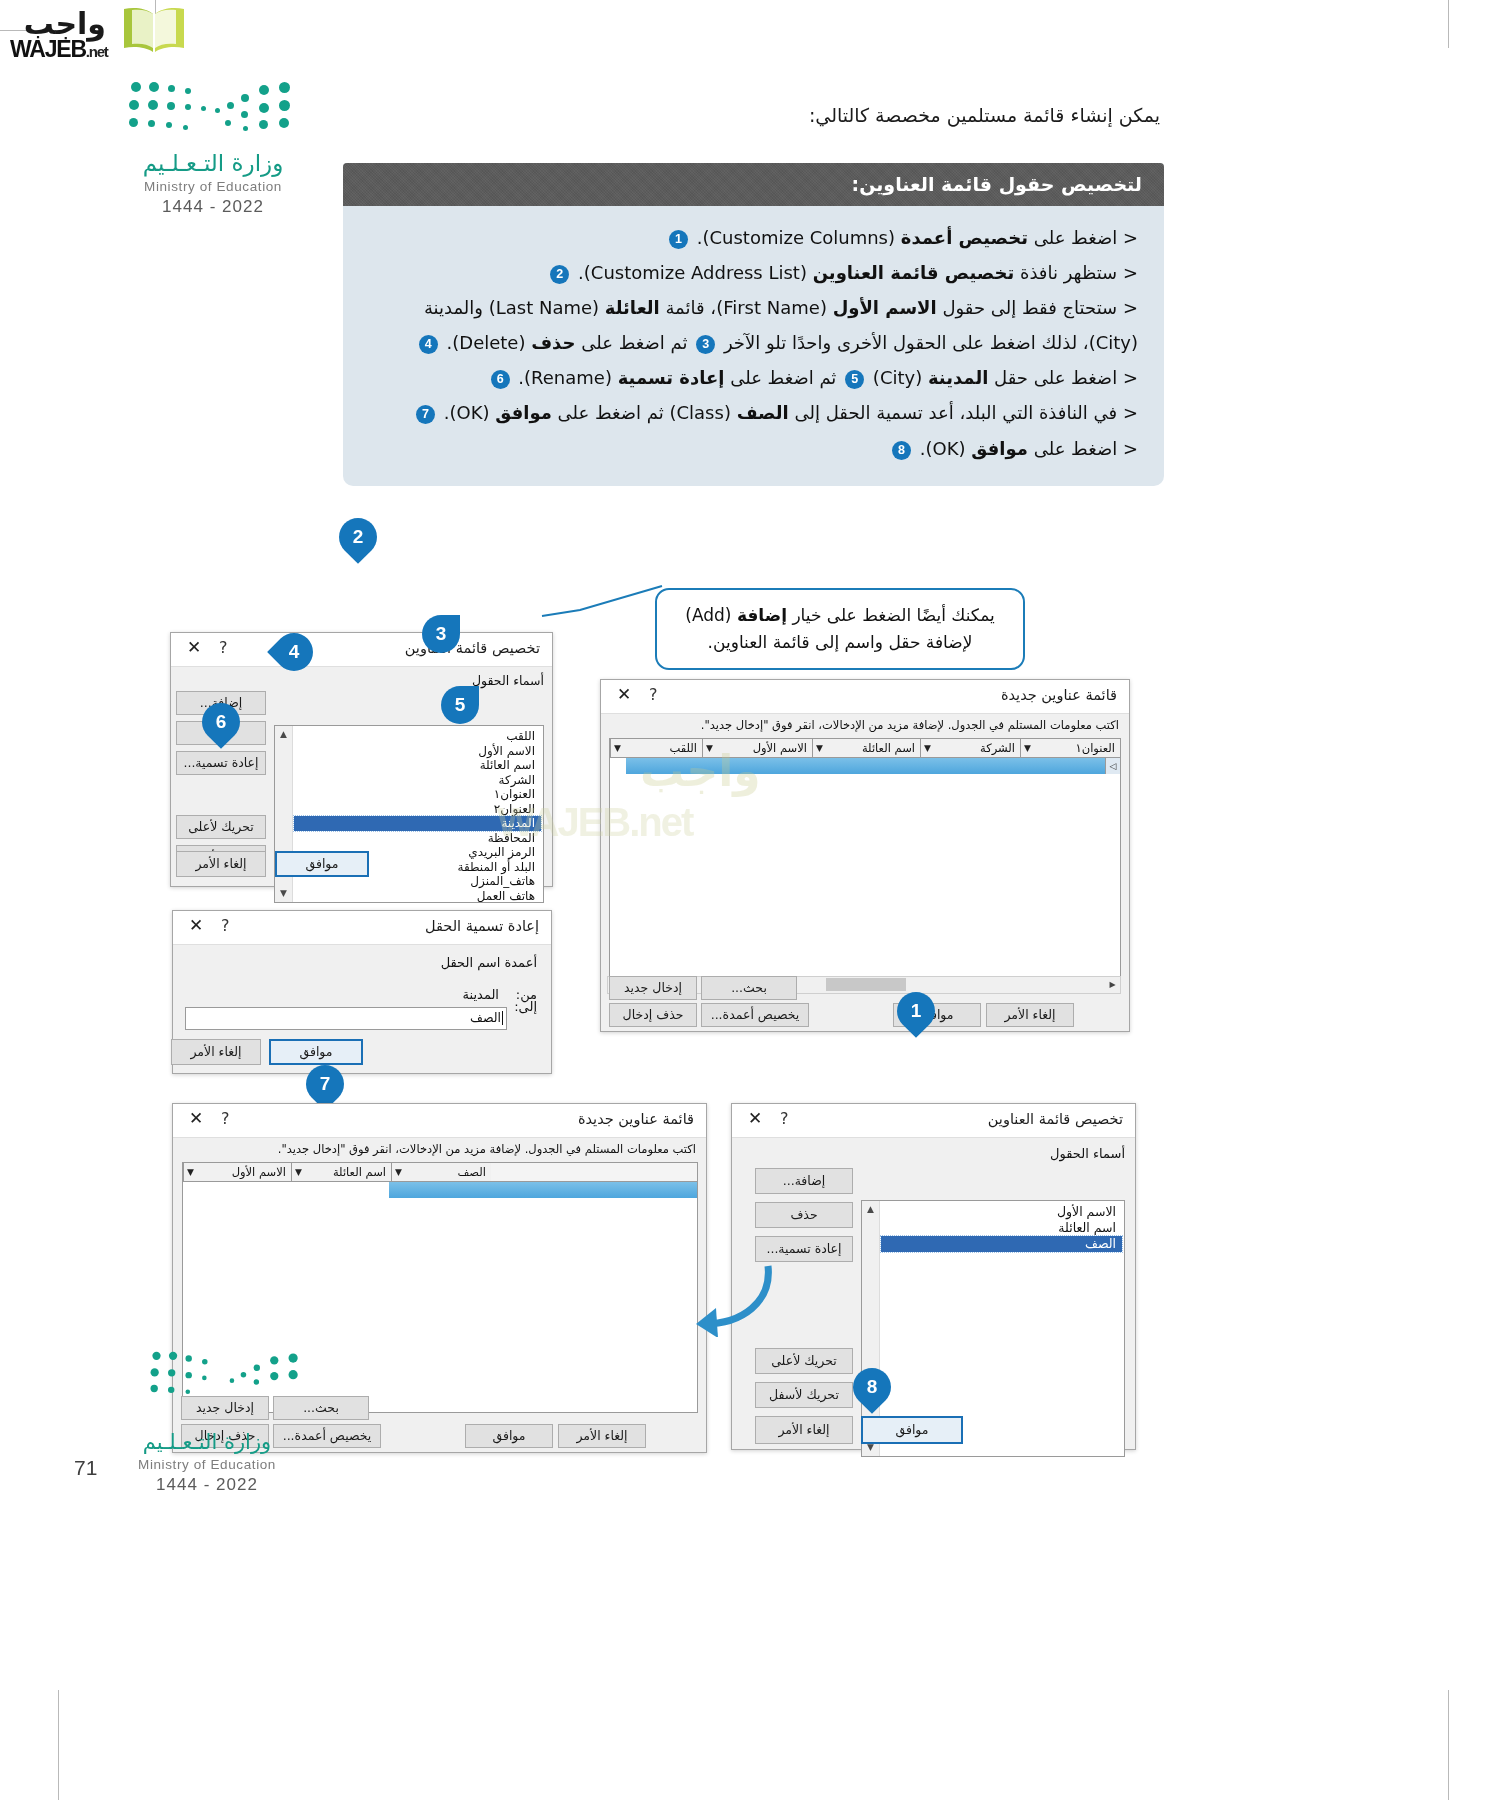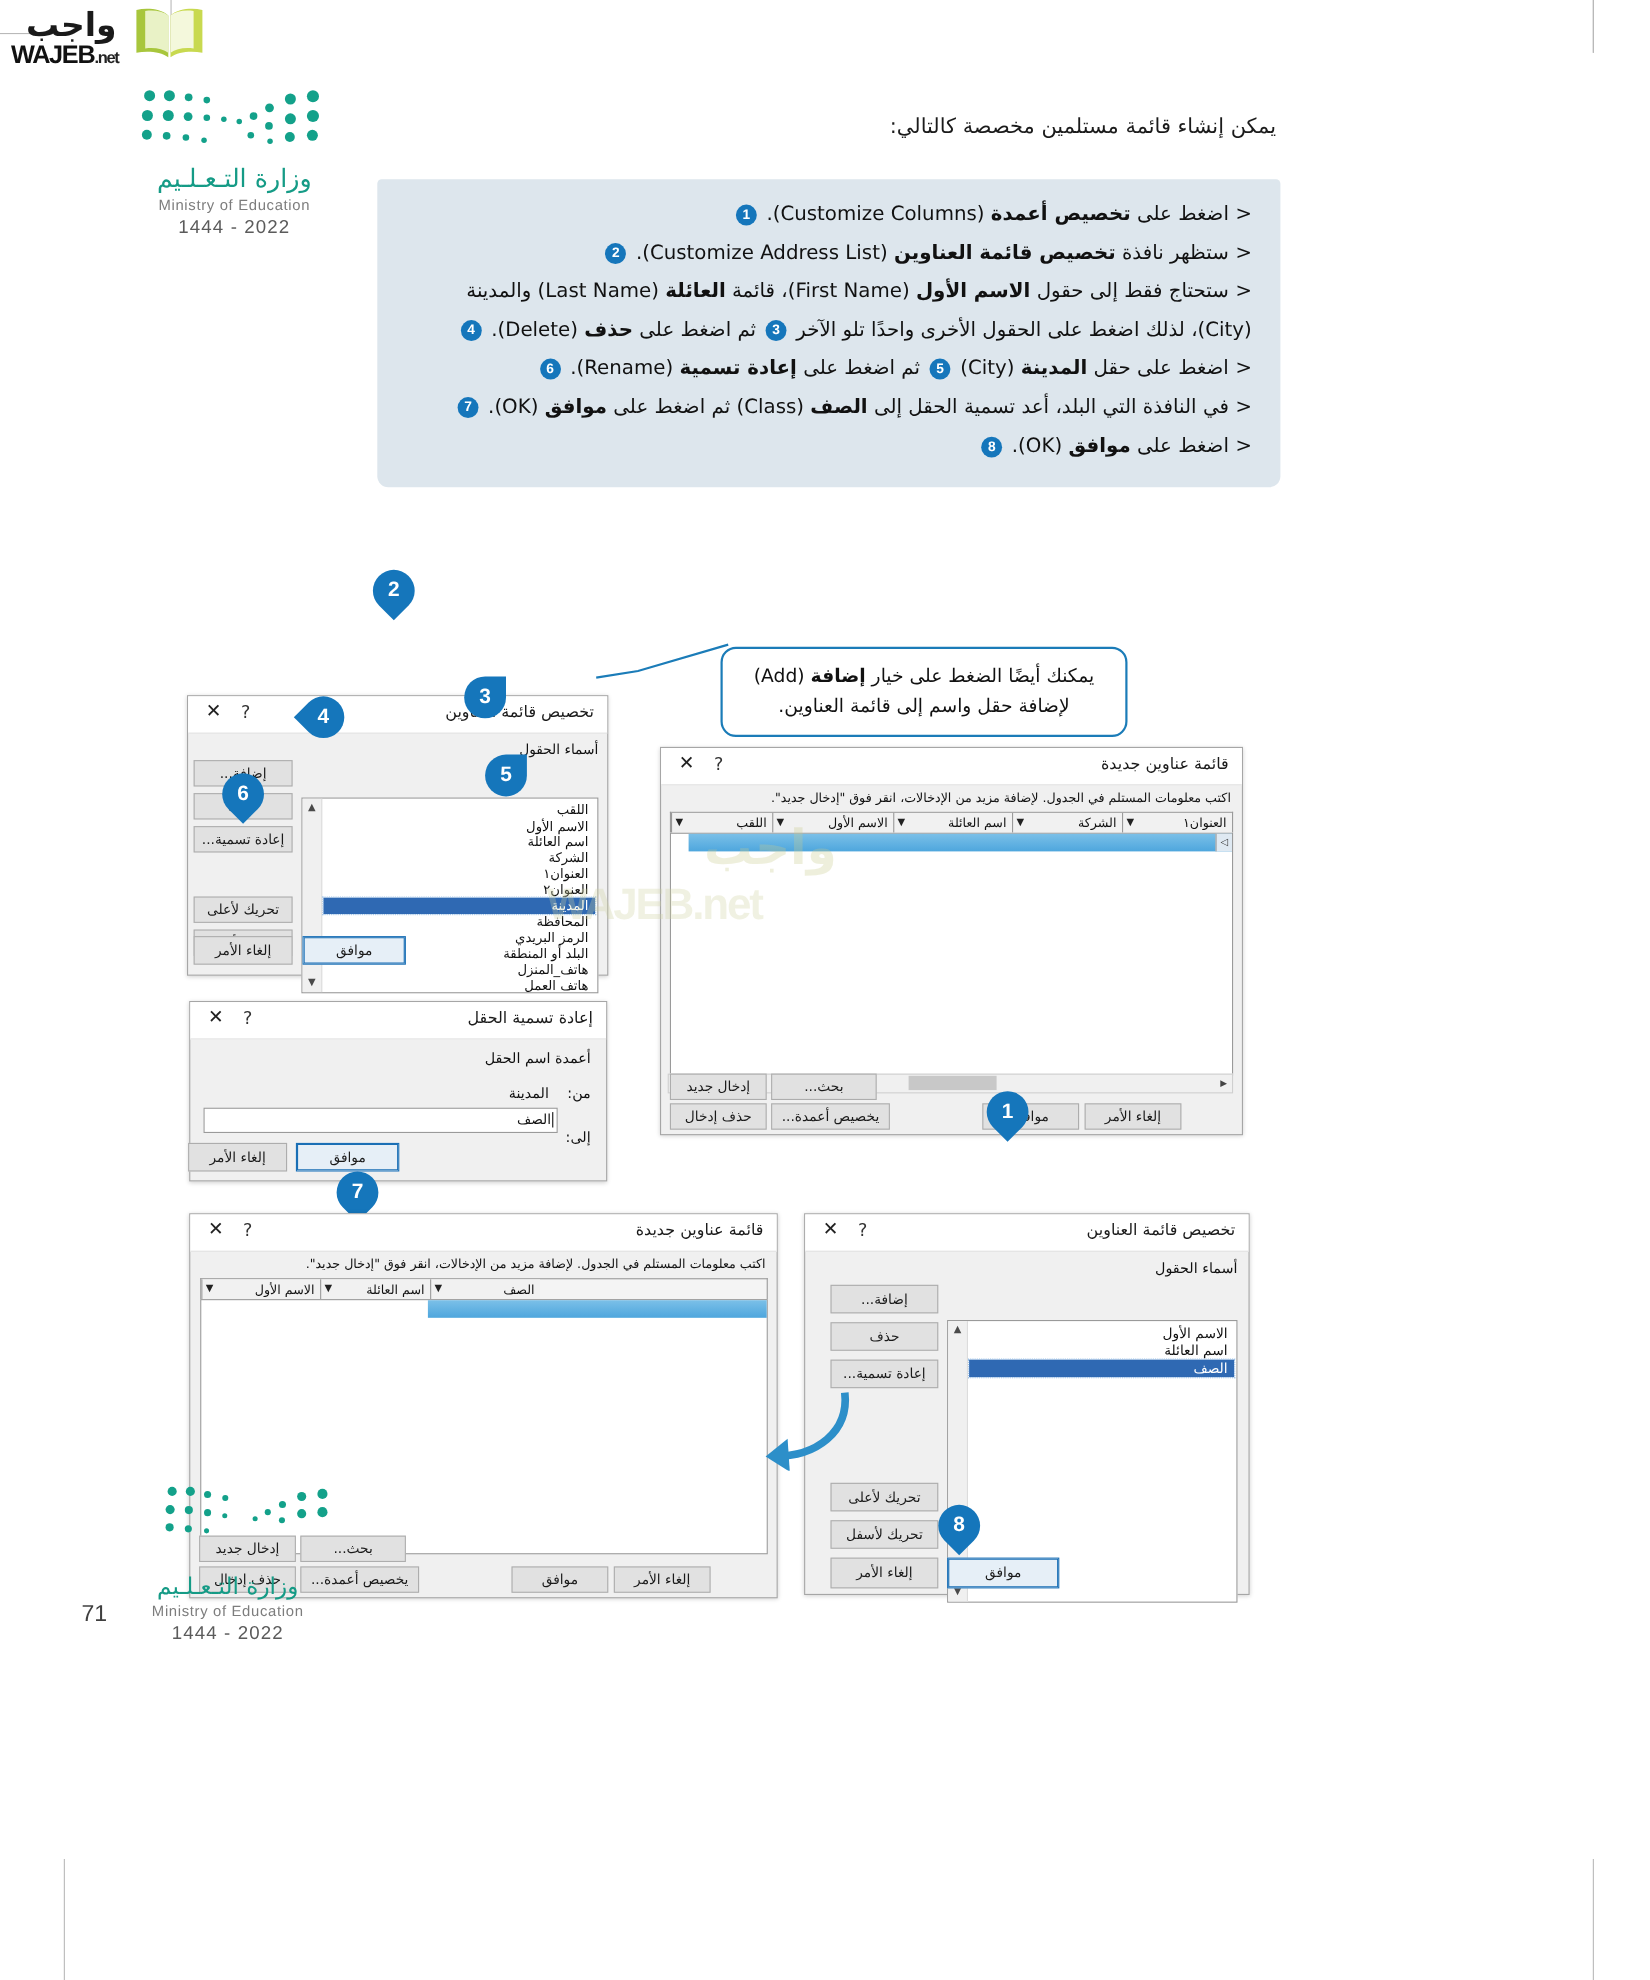--- a/index.html
+++ b/index.html
@@ -170,20 +170,21 @@
     <i style="left:156px;top:40px;width:10px;height:10px;"></i>
   </div>
   <div class="moe-ar">وزارة التـعـلـيم</div>
   <div class="moe-en">Ministry of Education</div>
   <div class="moe-yr">2022 - 1444</div>
 </div>
 
 <div class="intro">يمكن إنشاء قائمة مستلمين مخصصة كالتالي:</div>
 
 <div class="panel">
+  <div class="panel-head">لتخصيص حقول قائمة العناوين:</div>
   <div class="panel-body">
 
     <div class="pline">
       <span class="arrw">&gt;</span>
       <span>اضغط على</span>
       <b>تخصيص أعمدة</b>
       <span>(Customize Columns).</span>
       <span class="badge">1</span>
     </div>
 
@@ -371,21 +372,21 @@
     <div class="ttl">إعادة تسمية الحقل</div>
     <div class="btnq">?</div>
     <div class="btnx">✕</div>
   </div>
 
   <div class="abs" style="right:14px;top:44px;font-size:13px;color:#111;">أعمدة اسم الحقل</div>
 
   <div class="abs" style="right:14px;top:76px;font-size:13px;color:#111;">من:</div>
   <div class="abs" style="right:52px;top:76px;font-size:13px;color:#111;">المدينة</div>
 
-  <div class="abs" style="right:14px;top:116px;font-size:13px;color:#111;">إلى:</div>
+  <div class="abs" style="right:14px;top:88px;font-size:13px;color:#111;">إلى:</div>
   <div class="abs" style="right:44px;top:96px;left:12px;height:21px;background:#fff;border:1px solid #9a9a9a;">
     <span class="abs" style="right:5px;top:2px;font-size:12.5px;color:#111;">الصف</span>
     <span class="abs" style="right:3px;top:3px;width:1px;height:14px;background:#111;"></span>
   </div>
 
   <div class="winbtn def abs" style="right:188px;top:128px;width:92px;height:24px;line-height:24px;">موافق</div>
   <div class="winbtn abs" style="right:290px;top:128px;width:88px;height:24px;line-height:24px;">إلغاء الأمر</div>
 </div>
 <div class="pin" style="left:306px;top:1065px;">
   <span>7</span>

